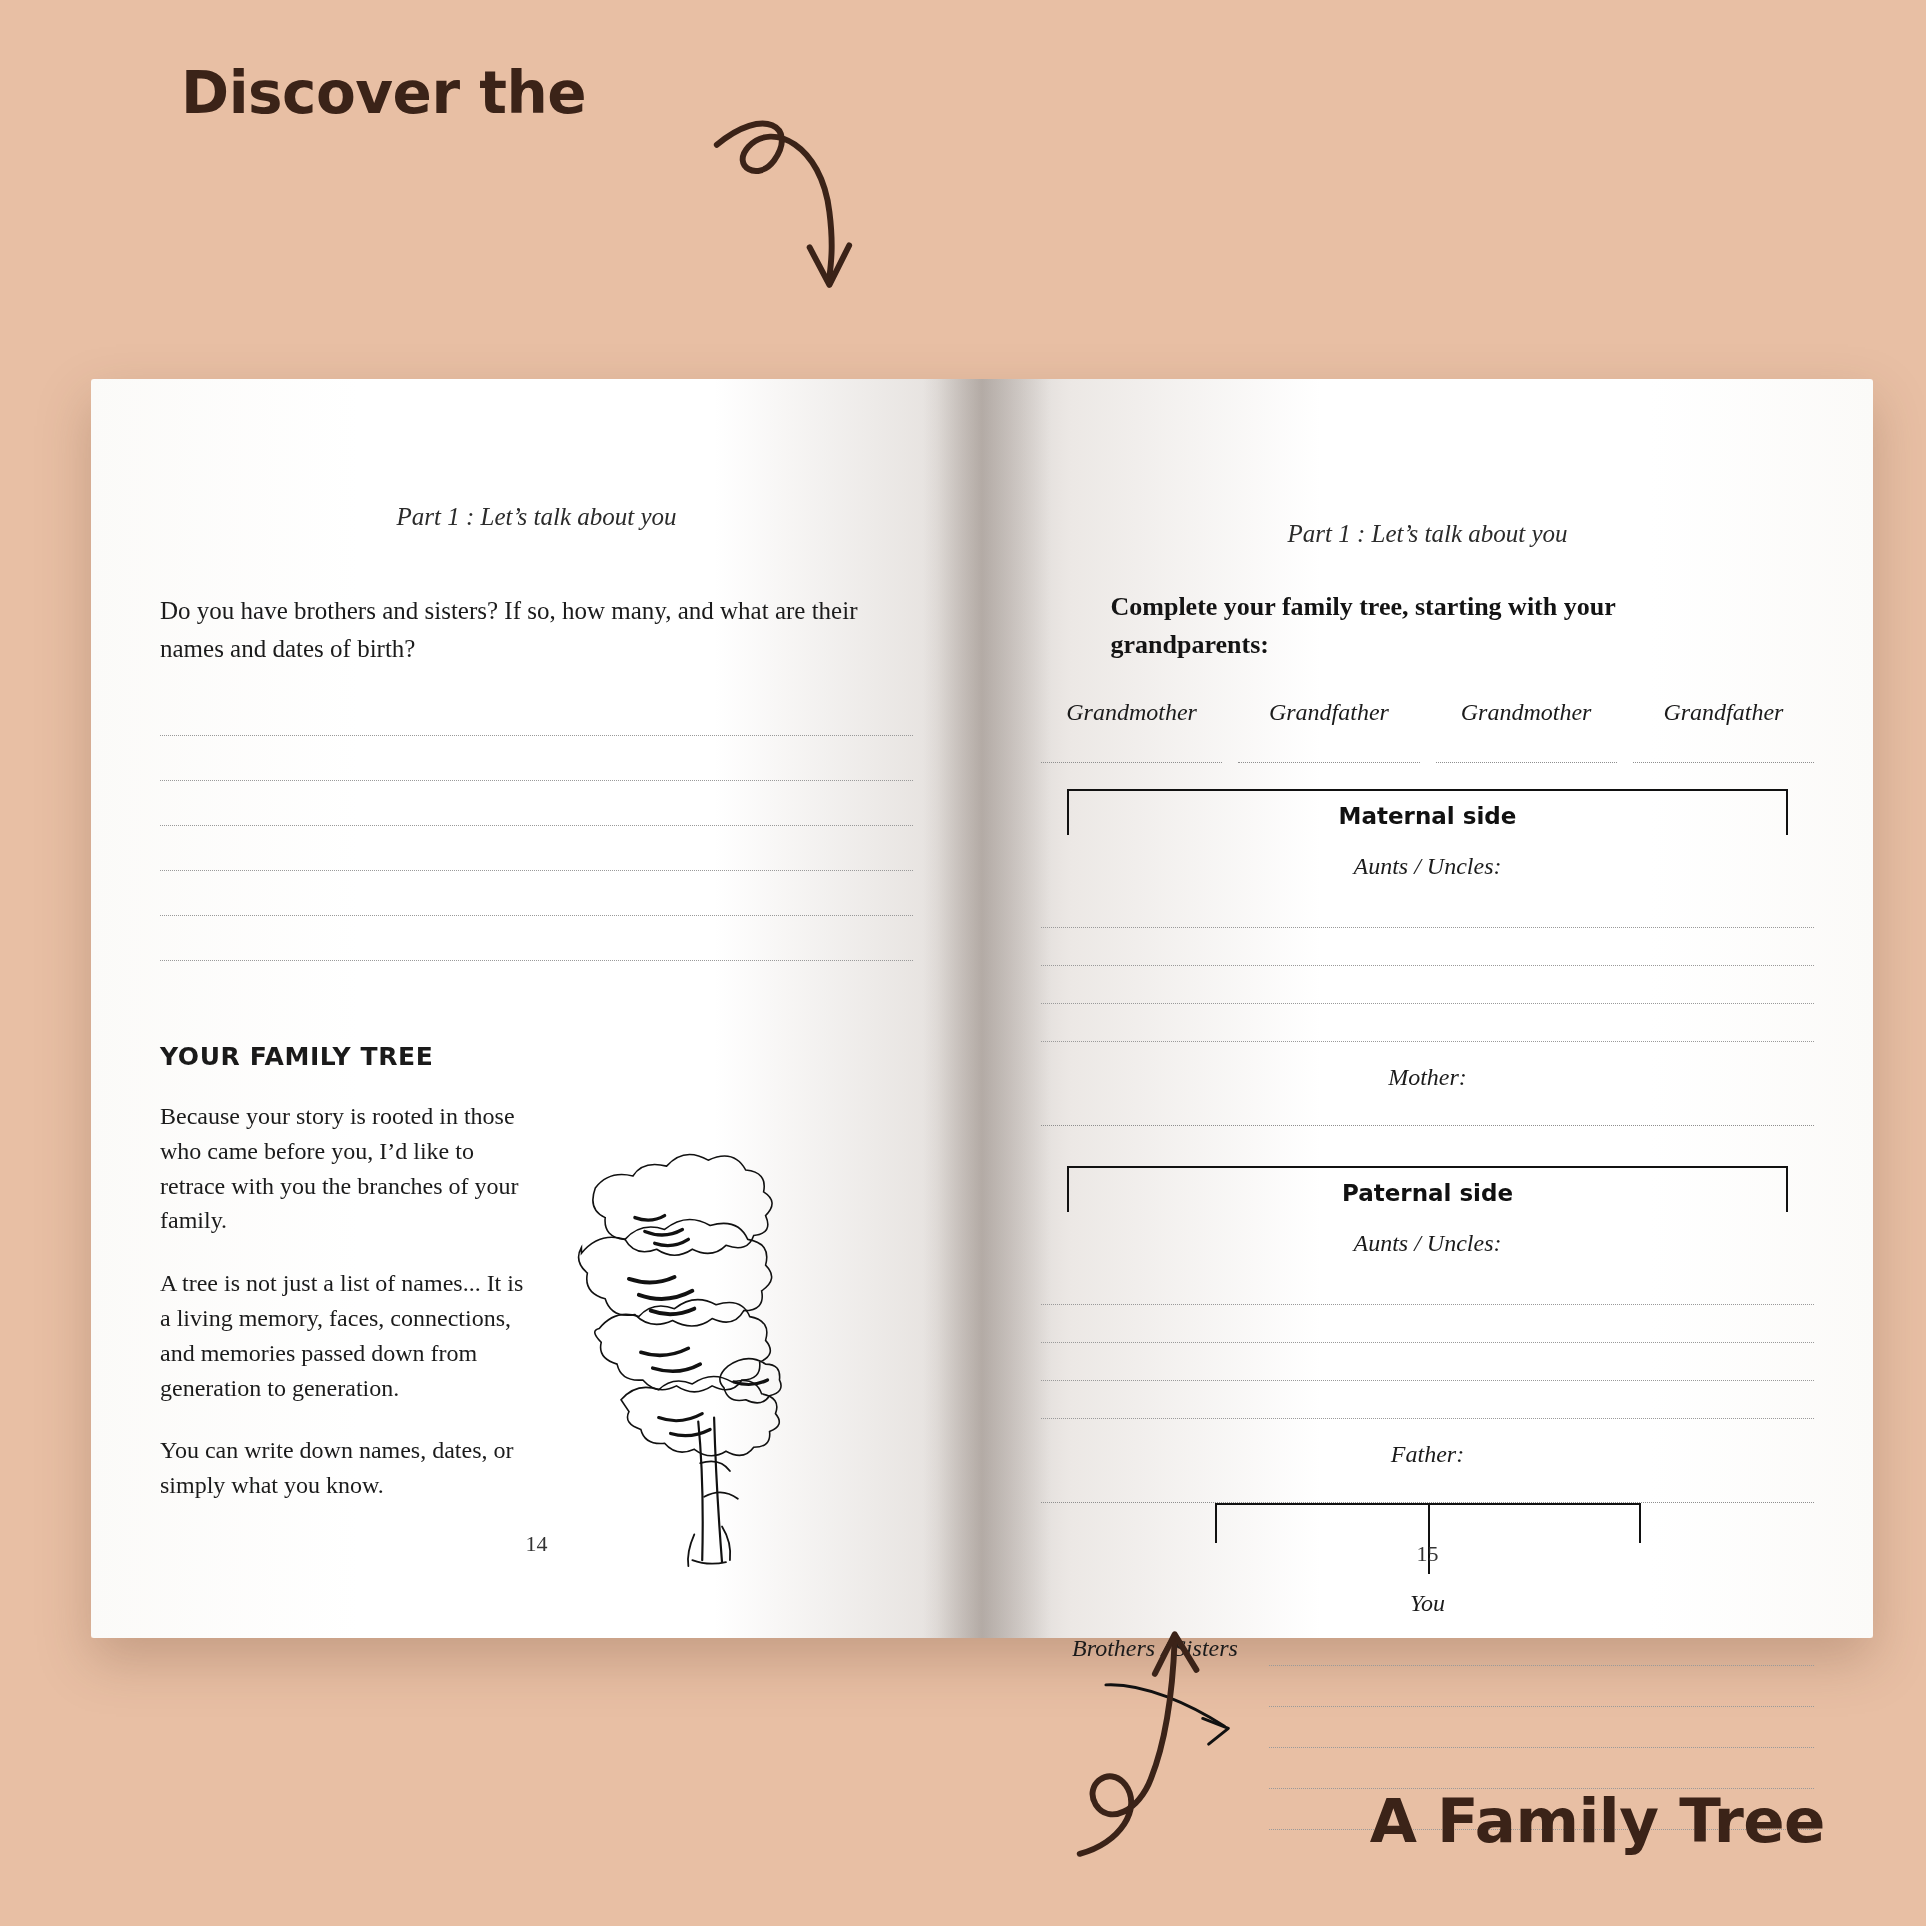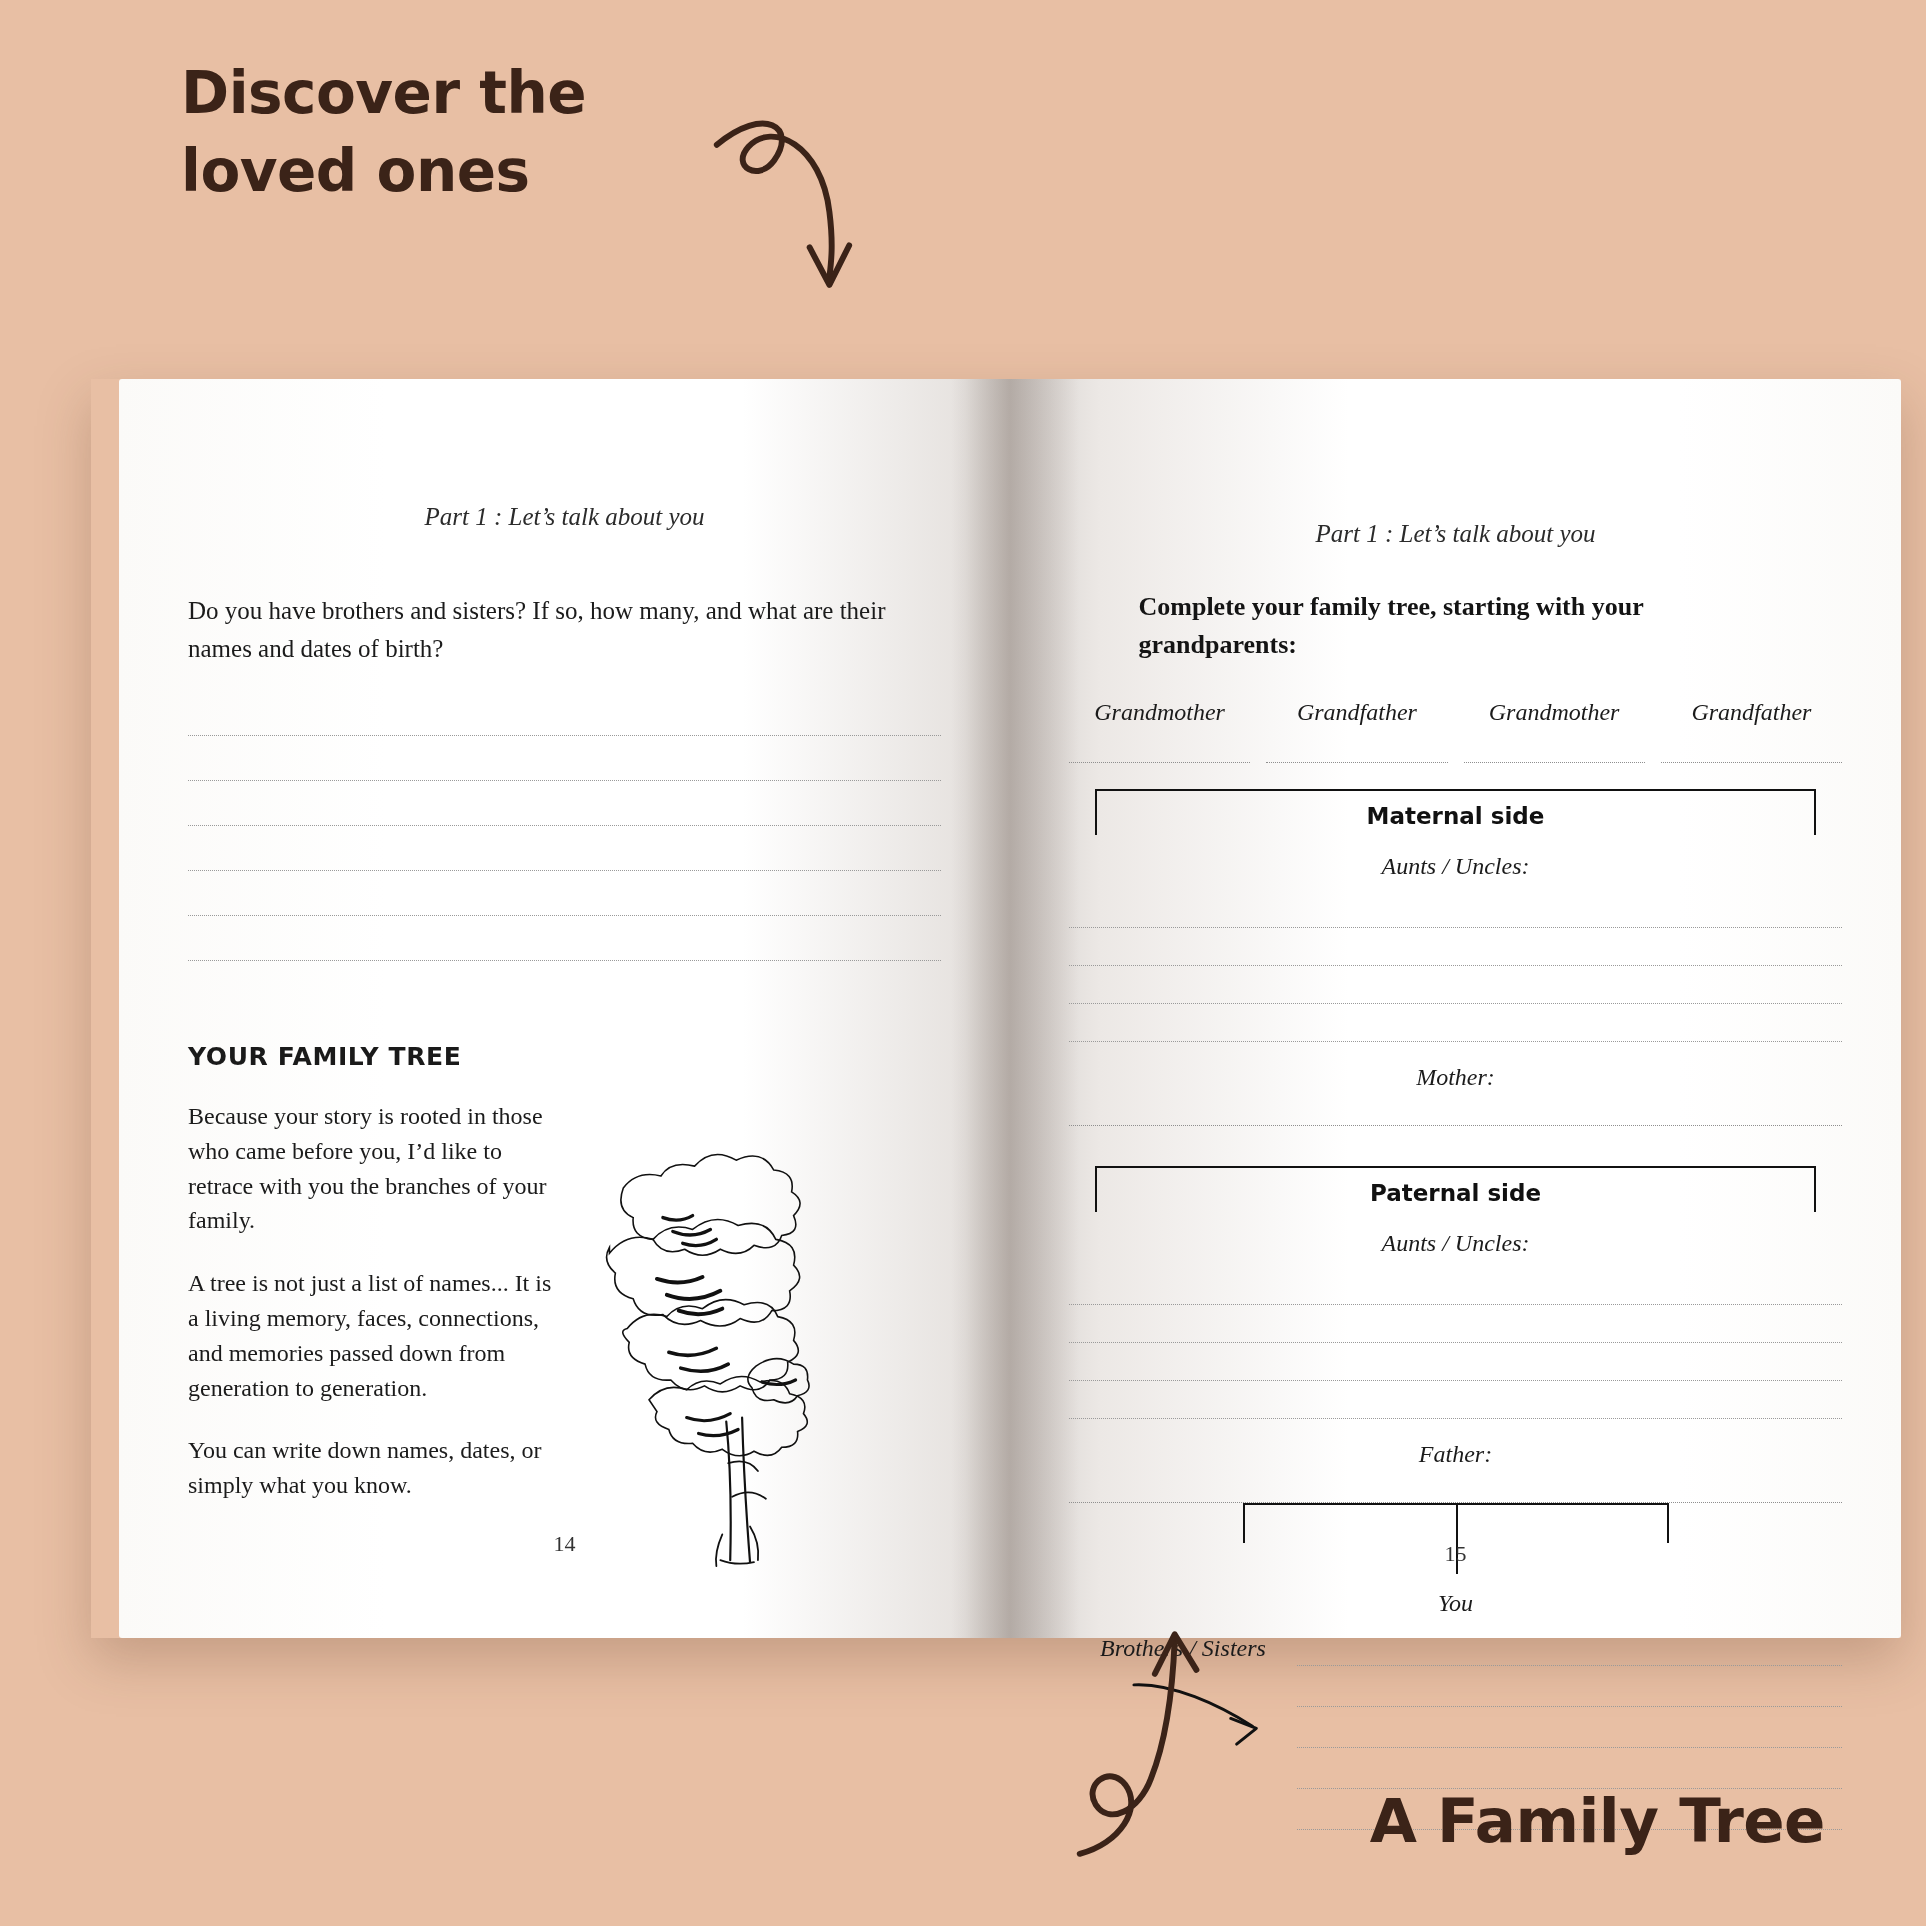--- a/index.html
+++ b/index.html
@@ -58,21 +58,20 @@
 
   
   .book {
     position: absolute;
     left: 91px;
     top: 379px;
     width: 1782px;
     height: 1259px;
     display: flex;
     box-shadow: 0 22px 50px rgba(90,55,35,0.25);
-    padding-left: 28px;
   }
   .page {
     position: relative;
     background: #fdfcfb;
     height: 100%;
     box-sizing: border-box;
   }
   .page.left {
     width: 891px;
     border-radius: 3px 0 0 3px;
@@ -286,21 +285,20 @@
   .sib-lines { flex: 1; }
   .sib-lines .line { height: 40px; }
 
   .page.right .folio { bottom: 71px; }
 </style>
 </head>
 <body>
 
 <div class="headline">
   <div>Discover the</div>
-  <div>loved ones</div>
 </div>
 
 <svg class="arrow-top" viewBox="0 0 160 190">
   <path d="M14 36 C 62 -4, 96 18, 72 52 C 56 74, 28 58, 46 38 C 70 12, 120 36, 128 104 C 132 136, 130 154, 128 170" fill="none" stroke="#3b2318" stroke-width="6" stroke-linecap="round"></path>
   <path d="M108 140 L128 178 L148 138" fill="none" stroke="#3b2318" stroke-width="6" stroke-linecap="round" stroke-linejoin="round"></path>
 </svg>
 
 <div class="book">
 
   <div class="page left">

